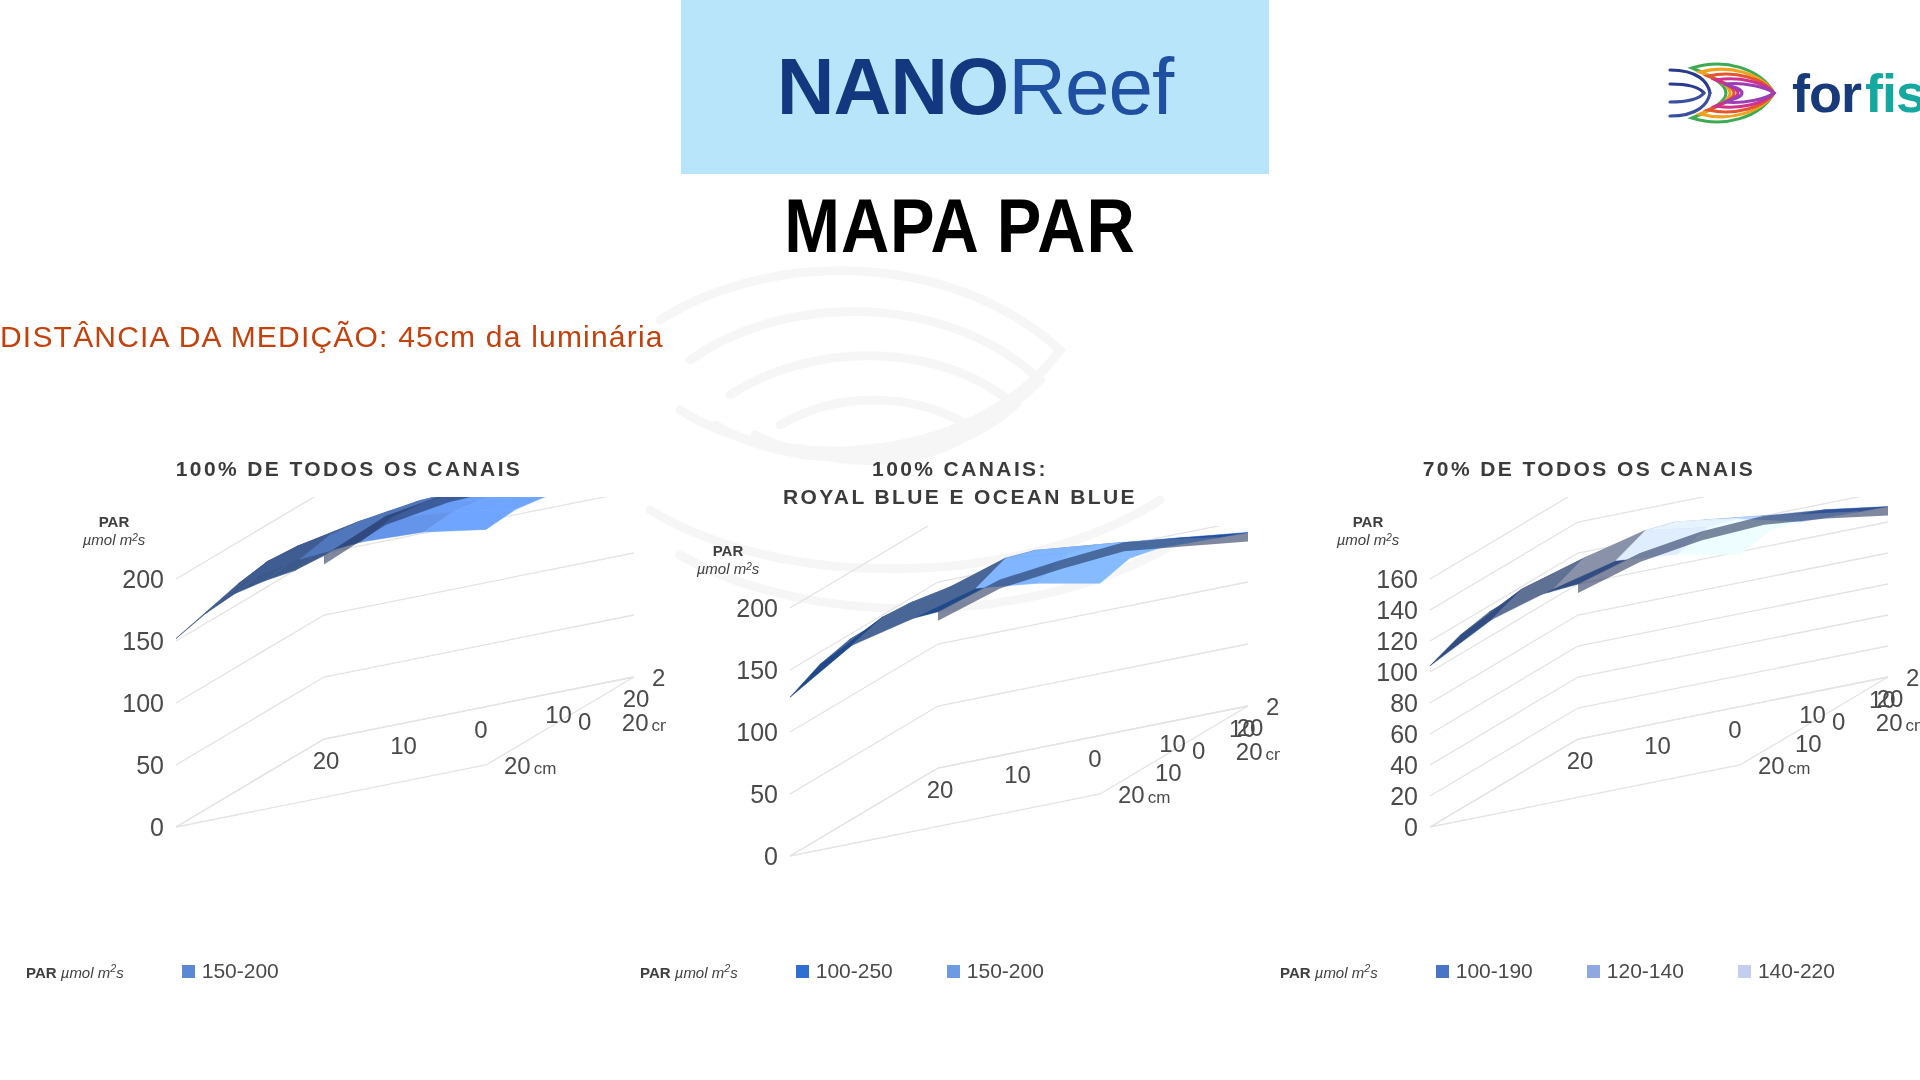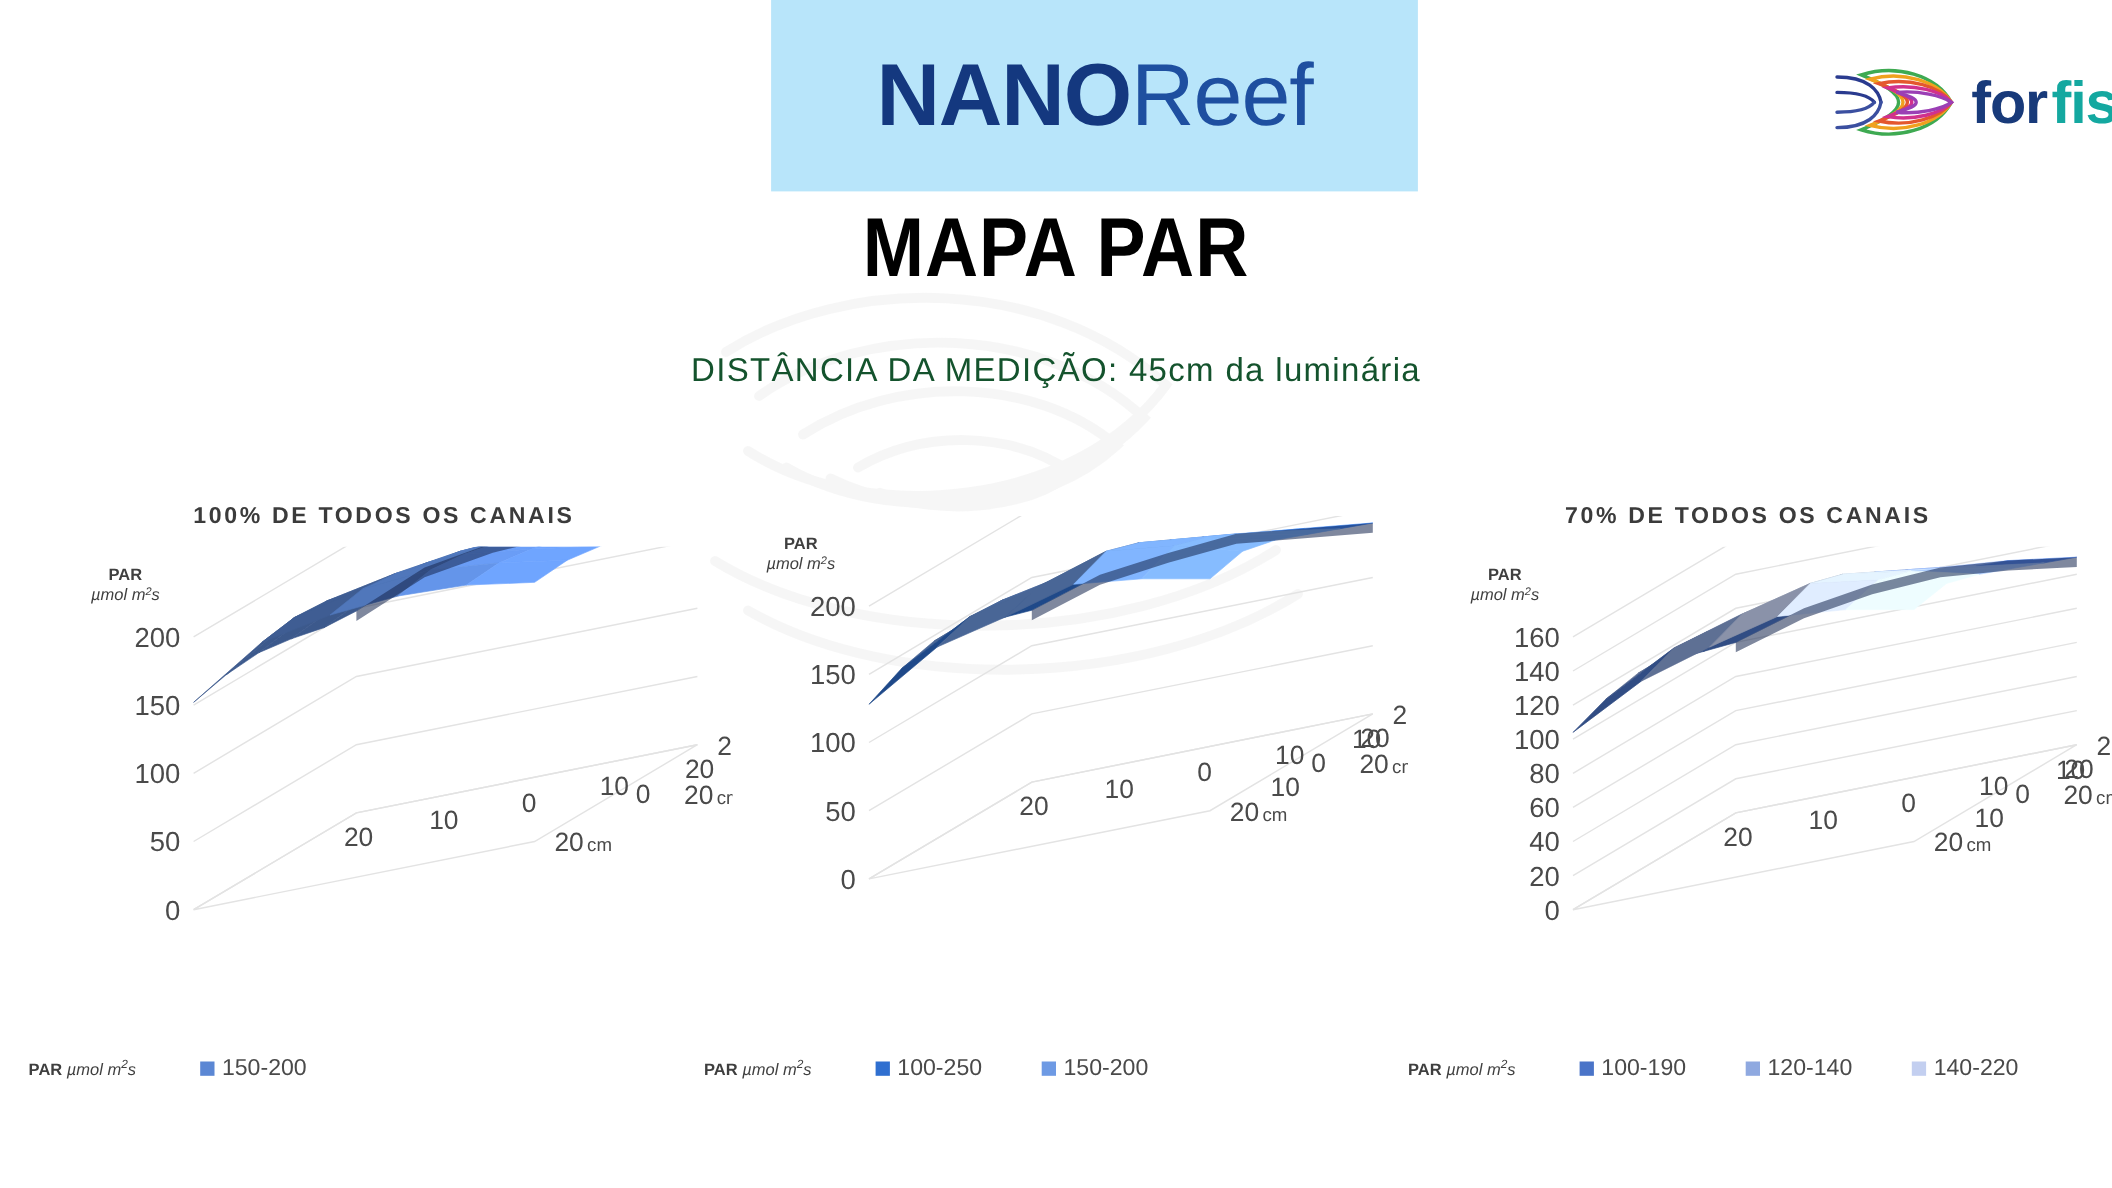--- a/index.html
+++ b/index.html
@@ -23,21 +23,21 @@
     opacity: 0.55;
     pointer-events: none;
   }
 
   
   .brand-band {
     position: absolute;
     left: 681px; top: 0px;
     width: 588px; height: 174px;
     background: #b8e5fa;
-    display: flex; align-items: center; justify-content: center; margin-left: 20px;
+    display: flex; align-items: center; justify-content: center;
   }
   .brand-word {
     font-size: 80px;
     letter-spacing: -1px;
     line-height: 1;
     white-space: nowrap;
   }
   .brand-nano { font-weight: 700; color: #14387f; }
   .brand-reef { font-weight: 400; color: #1e4fa0; }
 
@@ -56,24 +56,23 @@
     font-weight: 700;
     font-size: 76px;
     letter-spacing: 1px;
     color: #000000;
     transform: scaleX(0.88);
   }
   .subtitle {
     position: absolute;
     left: 0; top: 320px;
     width: 1920px;
-    text-align: center;
     font-size: 30px;
     letter-spacing: 1.2px;
-    color: #14532d;
+    color: #c2410c;
     font-weight: 400;
   }
 
   
   .panel { position: absolute; top: 455px; width: 640px; height: 560px; }
   .panel-1 { left: 0px; margin-left: 26px; }
   .panel-2 { left: 640px; }
   .panel-3 { left: 1280px; }
 
   .panel-title {
@@ -222,20 +221,24 @@
     <div class="legend">
         <span class="legend-axis-title"><b>PAR</b> <i>µmol m<span class="sup">2</span>s</i></span>
         <span class="legend-item">
           <span class="legend-swatch" style="background: rgb(91, 135, 212);"></span>
           <span class="legend-label">150-200</span>
         </span>
       </div>
   </div>
 
   <div class="panel panel-2">
+    <div class="panel-title">
+        <span class="ln">100% CANAIS:</span>
+        <span class="ln">ROYAL BLUE E OCEAN BLUE</span>
+      </div>
     <div class="plot-wrap">
         <svg width="640" height="400" class="plot-svg" viewBox="0 0 640 400">
           <g>
             <polygon points="150,330 460,268 608,180 298,242" fill="none" stroke="#e3e3e3" stroke-width="1.3"></polygon>
             <polyline points="150,330 298,242 608,180" fill="none" stroke="#e3e3e3" stroke-width="1.3"></polyline>
             <polyline points="150,268 298,180 608,118" fill="none" stroke="#e3e3e3" stroke-width="1.3"></polyline>
             <polyline points="150,206 298,118 608,56" fill="none" stroke="#e3e3e3" stroke-width="1.3"></polyline>
             <polyline points="150,144 298,56 608,-6" fill="none" stroke="#e3e3e3" stroke-width="1.3"></polyline>
             <polyline points="150,82 298,-6 608,-68" fill="none" stroke="#e3e3e3" stroke-width="1.3"></polyline>
           </g>

